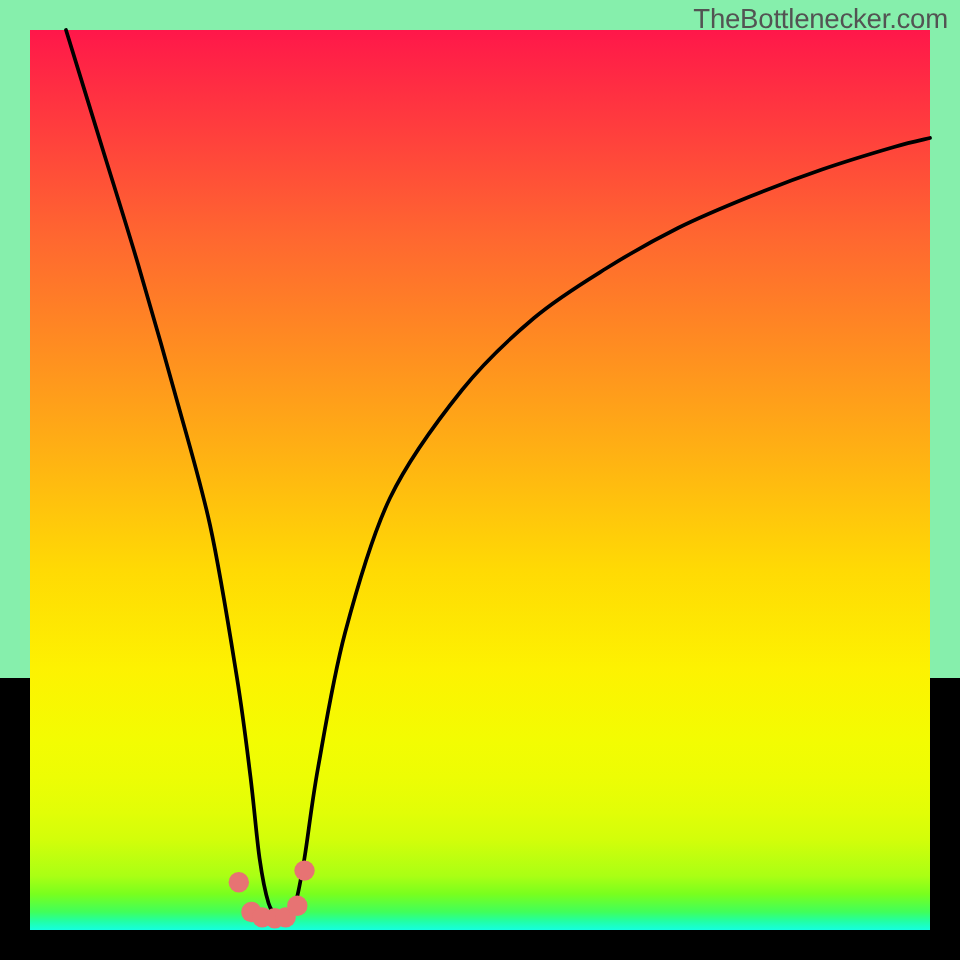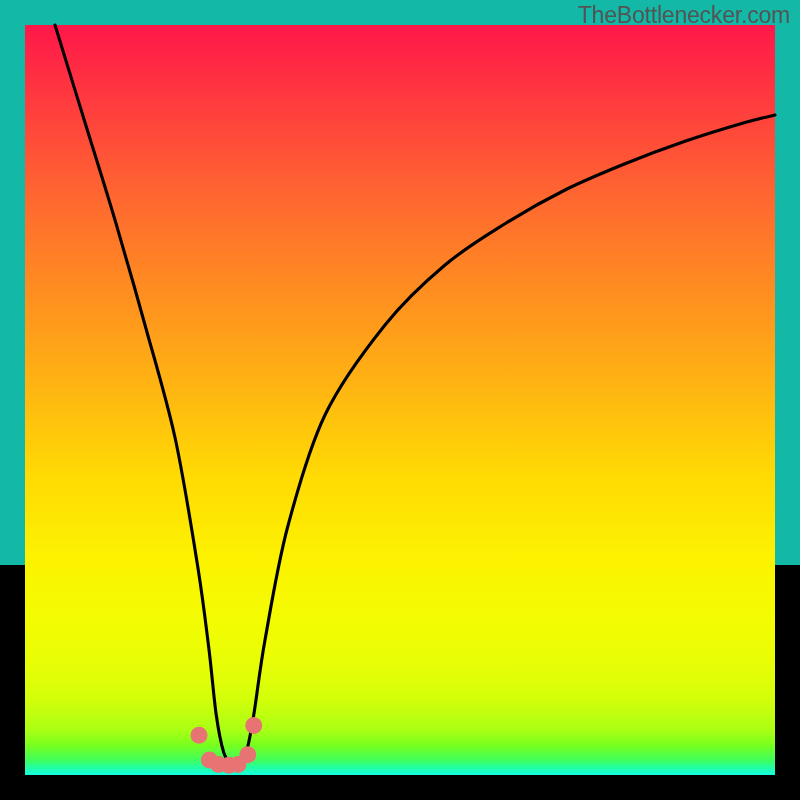--- a/index.html
+++ b/index.html
@@ -10,21 +10,21 @@
     background: #000000;
     overflow: hidden;
     font-family: Arial, Helvetica, sans-serif;
   }
   .frame {
     position: absolute;
     left: 0;
     top: 0;
     width: 800px;
     height: 565px;
-    background: #14b8a6;
+    background: #86efac;
   }
   .plot-area {
     position: absolute;
     left: 25px;
     top: 25px;
     width: 750px;
     height: 750px;
     
     background: linear-gradient(to bottom,
       #ff174a 0%,

